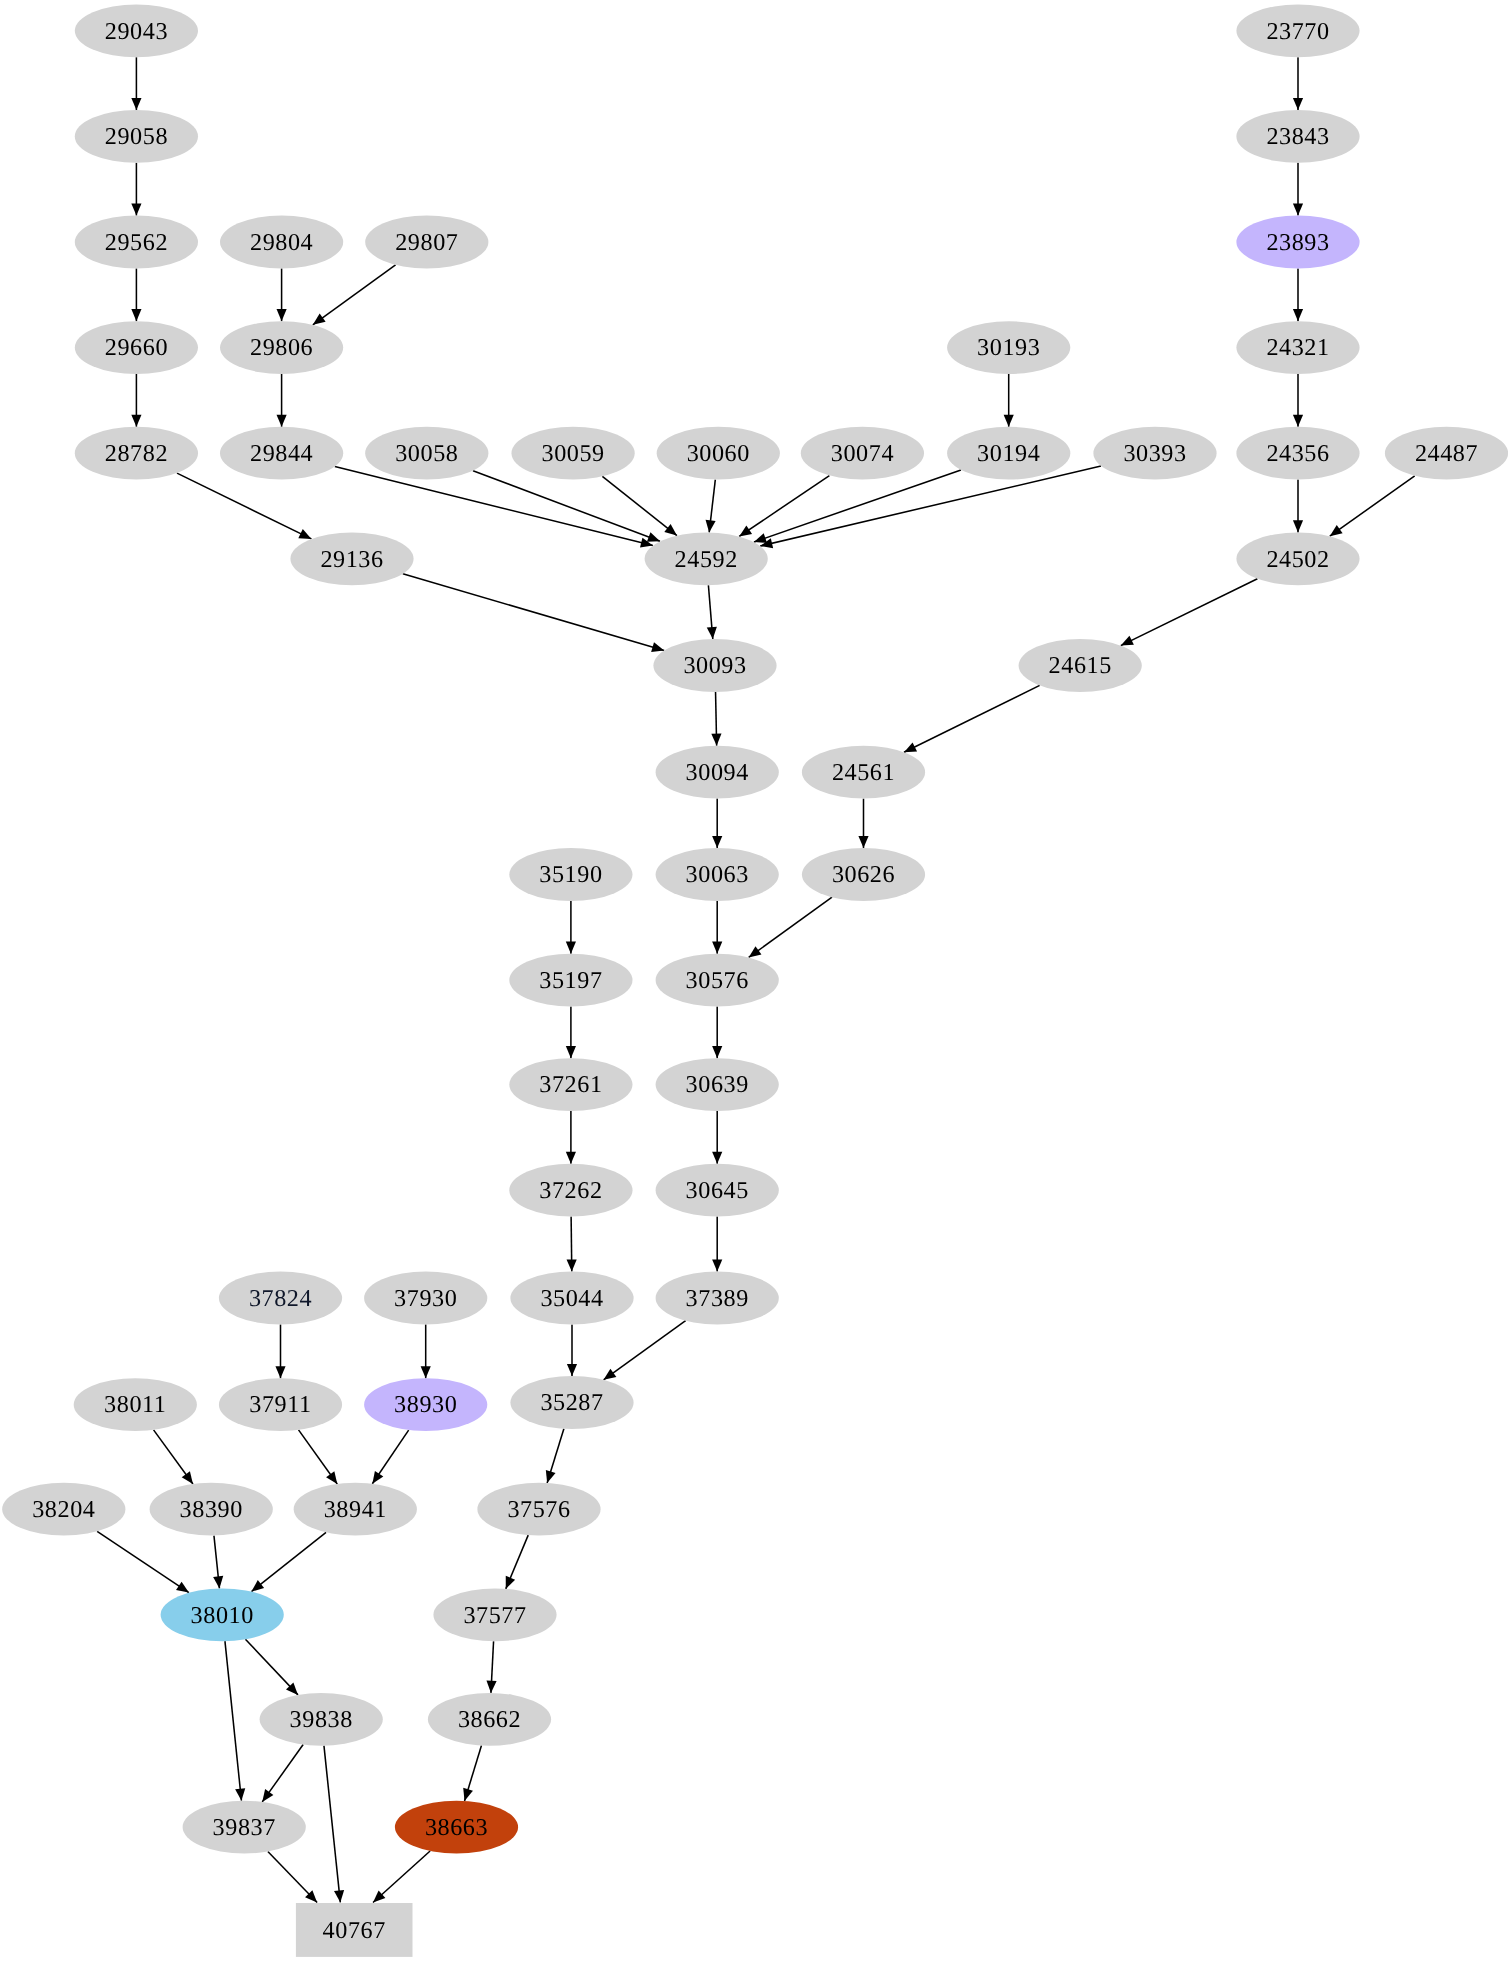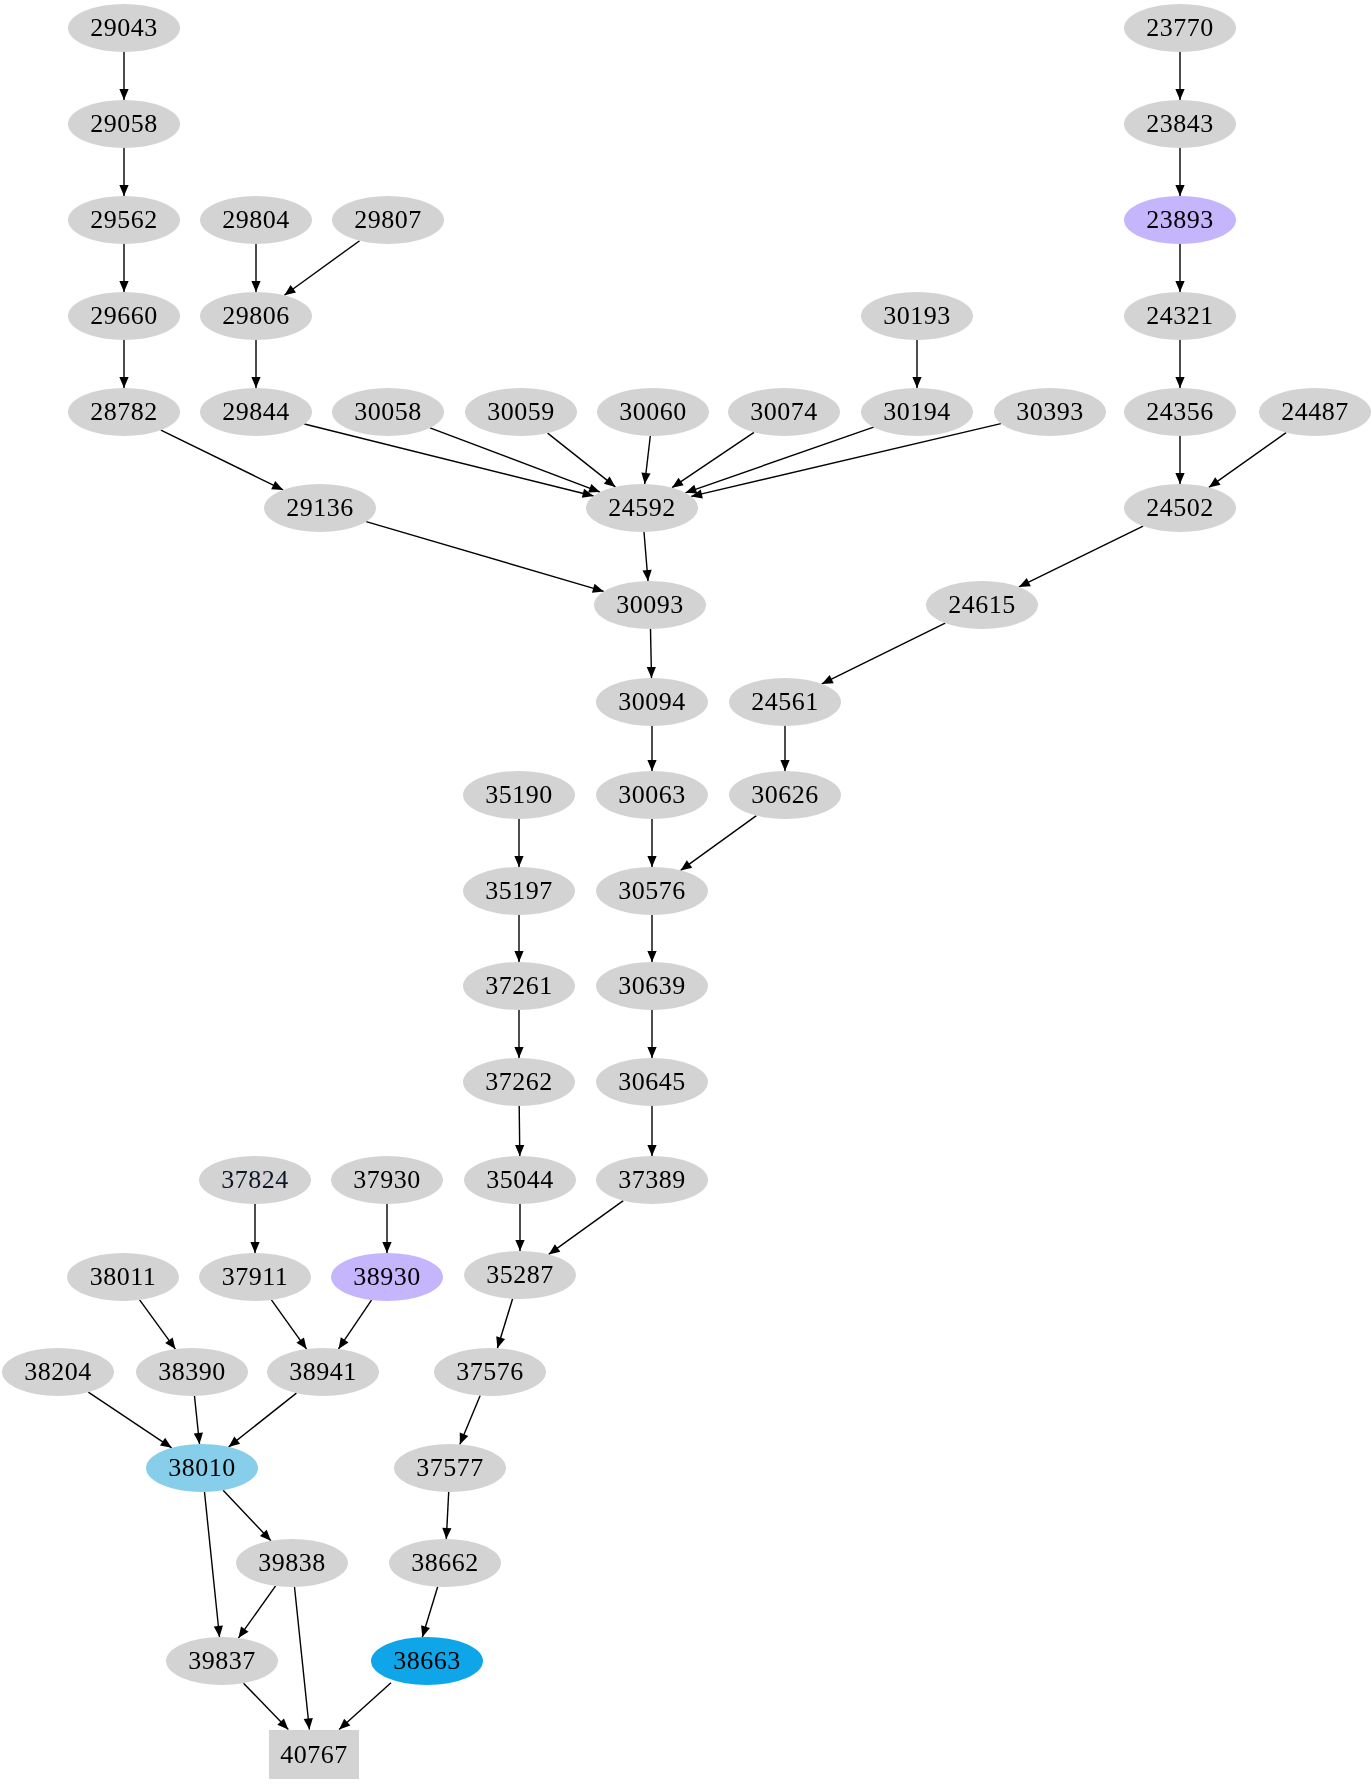--- a/index.html
+++ b/index.html
@@ -25,28 +25,28 @@
   .node {
     position: absolute;
     width: 112px;
     height: 48px;
     margin-left: -56px;
     margin-top: -24px;
     border-radius: 50%;
     display: flex;
     align-items: center;
     justify-content: center;
-    font-size: 26px;
+    font-size: 22px;
     color: #000000;
     letter-spacing: 0.5px;
     user-select: none;
   }
   .node.box {
     border-radius: 0;
-    width: 90px;
+    width: 106px;
     height: 49px;
     margin-left: -43px;
     margin-top: -24px;
   }
   .edge {
     stroke: #000000;
     stroke-width: 1.4;
   }
 </style>
 </head>
@@ -166,15 +166,15 @@
     <div class="node" style="left: 520px; top: 1275px; background: rgb(211, 211, 211); color: rgb(0, 0, 0);">35287</div>
     <div class="node" style="left: 58px; top: 1372px; background: rgb(211, 211, 211); color: rgb(0, 0, 0);">38204</div>
     <div class="node" style="left: 192px; top: 1372px; background: rgb(211, 211, 211); color: rgb(0, 0, 0);">38390</div>
     <div class="node" style="left: 323px; top: 1372px; background: rgb(211, 211, 211); color: rgb(0, 0, 0);">38941</div>
     <div class="node" style="left: 490px; top: 1372px; background: rgb(211, 211, 211); color: rgb(0, 0, 0);">37576</div>
     <div class="node" style="left: 202px; top: 1468px; background: rgb(135, 206, 235); color: rgb(0, 0, 0);">38010</div>
     <div class="node" style="left: 450px; top: 1468px; background: rgb(211, 211, 211); color: rgb(0, 0, 0);">37577</div>
     <div class="node" style="left: 292px; top: 1563px; background: rgb(211, 211, 211); color: rgb(0, 0, 0);">39838</div>
     <div class="node" style="left: 445px; top: 1563px; background: rgb(211, 211, 211); color: rgb(0, 0, 0);">38662</div>
     <div class="node" style="left: 222px; top: 1661px; background: rgb(211, 211, 211); color: rgb(0, 0, 0);">39837</div>
-    <div class="node" style="left: 427px; top: 1661px; background: #0ea5e9; color: rgb(0, 0, 0);">38663</div>
+    <div class="node" style="left: 415px; top: 1661px; background: #c2410c; color: rgb(0, 0, 0);">38663</div>
     <div class="node box" style="left: 312px; top: 1754px; background: rgb(211, 211, 211); color: rgb(0, 0, 0);">40767</div>
   </div>
 
 </body></html>

